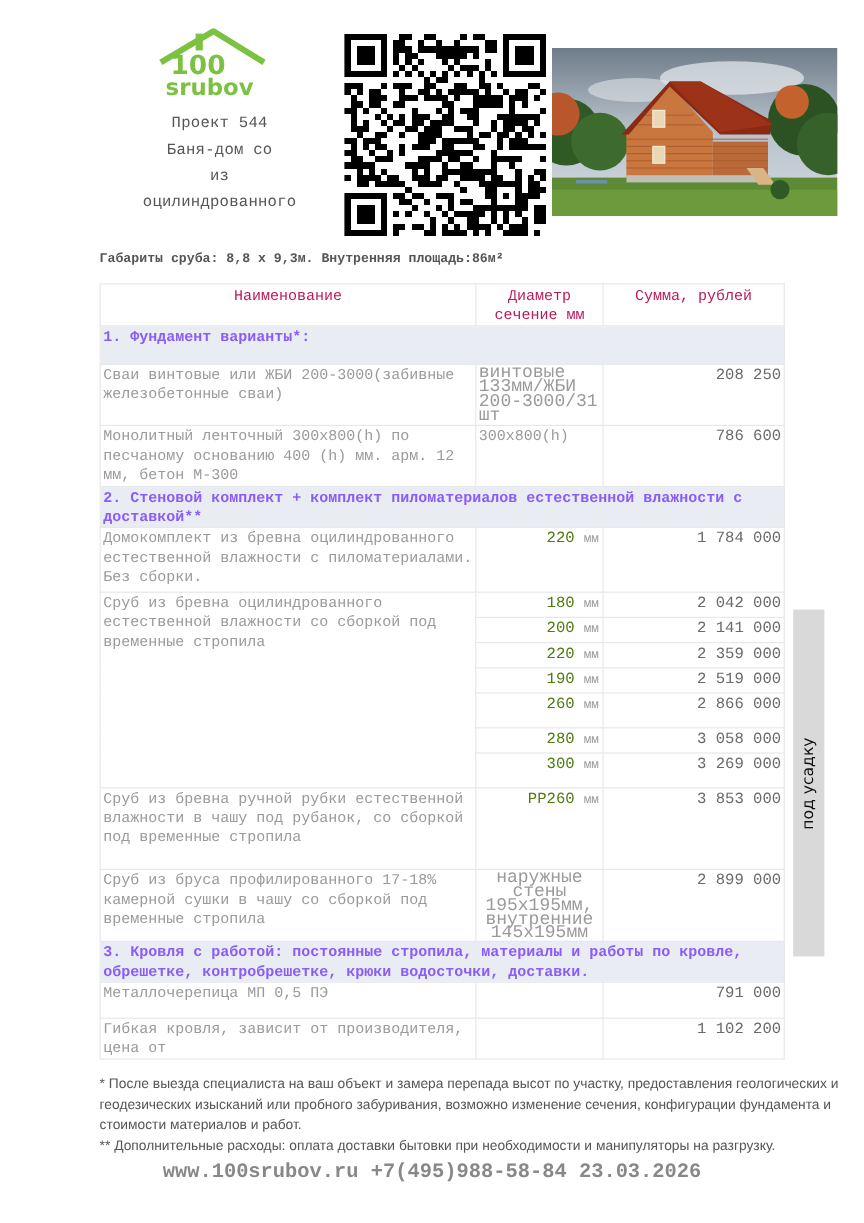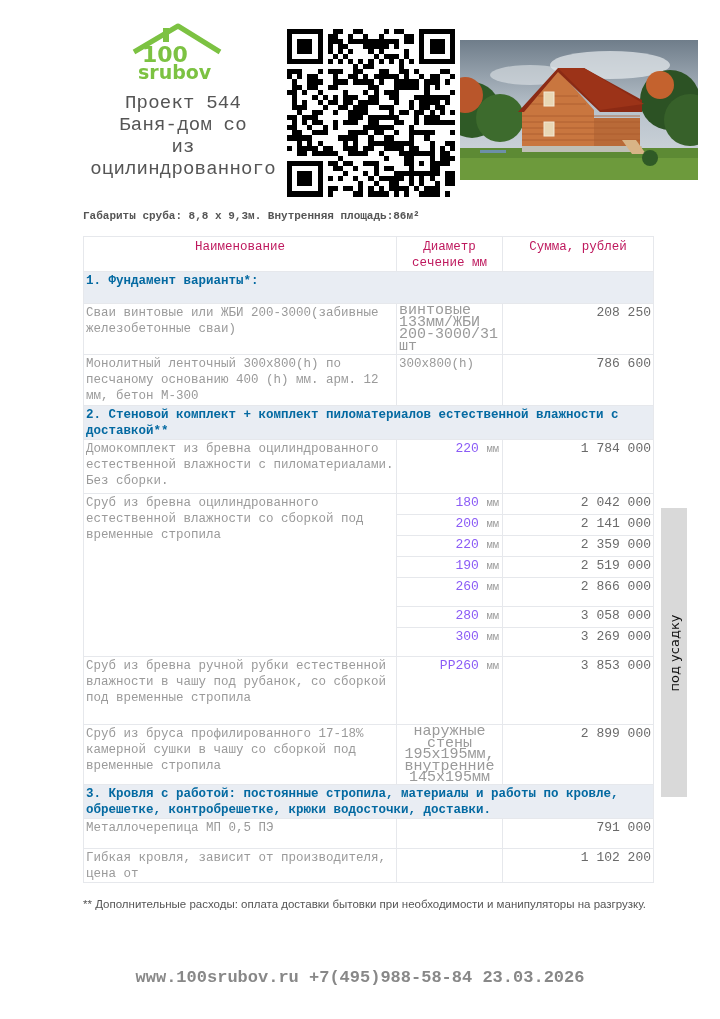--- a/index.html
+++ b/index.html
@@ -1,38 +1,38 @@
 <!DOCTYPE html>
 <html><head>
 <meta charset="utf-8">
 <style>
   html,body{margin:0;padding:0;background:#ffffff;}
   body{width:720px;height:1019px;position:relative;overflow:hidden;font-family:"Liberation Mono","DejaVu Sans Mono",monospace;color:#8a8a8a;}
   .abs{position:absolute;}
   
   #logo{left:128px;top:22px;width:100px;height:60px;}
   
-  #title-block{left:83px;top:92px;width:200px;text-align:center;color:#555;font-size:19px;line-height:22px;font-family:"Liberation Mono","DejaVu Sans Mono",monospace;letter-spacing:0.2px;}
+  #title-block{left:83px;top:92px;width:200px;text-align:center;color:#555;font-size:13px;line-height:22px;font-family:"Liberation Mono","DejaVu Sans Mono",monospace;letter-spacing:0.2px;}
   #title-block div{white-space:nowrap;}
   
   #qr{left:287px;top:28px;width:168px;height:169px;}
   
   #photo{left:460px;top:40px;width:238px;height:140px;overflow:hidden;}
   
   #dims{left:83px;top:210px;font-size:11px;font-weight:bold;color:#555;white-space:nowrap;}
   
   #tbl{left:83px;top:236px;width:570px;border-collapse:collapse;table-layout:fixed;font-size:12.5px;line-height:16px;}
   #tbl td{border:1px solid #e6e8ec;vertical-align:top;padding:1px 2px 0 2px;color:#9a9a9a;}
   #tbl td.c2{text-align:right;padding-right:3px;}
   #tbl td.c3{text-align:right;color:#6a6a6a;font-size:13px;}
   #tbl tr.hdr td{text-align:center;color:#be185d;padding-top:2px;}
-  #tbl tr.sec td{background:#e9edf3;color:#0369a1;font-weight:bold;font-size:12.5px;}
+  #tbl tr.sec td{background:#e9edf3;color:#8b5cf6;font-weight:bold;font-size:12.5px;}
   .small{font-size:15px;line-height:12px;color:#aaa;}
   .mm{font-size:10.5px;}
-  .c2 .n{font-size:13px;color:#8b5cf6;}
+  .c2 .n{font-size:13px;color:#4d7c0f;}
   
   #side{left:661px;top:508px;width:26px;height:289px;background:#d9d9d9;}
   #side span{position:absolute;left:50%;top:50%;transform:translate(-50%,-50%) rotate(-90deg);white-space:nowrap;font-family:"DejaVu Sans","Liberation Sans",sans-serif;font-size:13px;color:#111;}
   
   #notes{left:83px;top:896px;width:630px;font-family:"Liberation Sans","DejaVu Sans",sans-serif;font-size:11.5px;line-height:17px;color:#555;}
   #notes p{margin:0;}
   #footer{left:0;width:720px;top:968px;text-align:center;font-size:17px;font-weight:bold;color:#888;font-family:"Liberation Mono","DejaVu Sans Mono",monospace;}
 </style>
 </head>
 <body>
@@ -651,16 +651,17 @@
     <td class="c3">1 102 200</td>
   </tr>
 </tbody>
   </table>
 
 <div id="side" class="abs">
   <span>под усадку</span>
 </div>
 
 <div id="notes" class="abs">
+  <p>* После выезда специалиста на ваш объект и замера перепада высот по участку, предоставления геологических и геодезических изысканий или пробного забуривания, возможно изменение сечения, конфигурации фундамента и стоимости материалов и работ.</p>
   <p>** Дополнительные расходы: оплата доставки бытовки при необходимости и манипуляторы на разгрузку.</p>
 </div>
 
 <div id="footer" class="abs">www.100srubov.ru +7(495)988-58-84 23.03.2026</div>
 
 </body></html>

